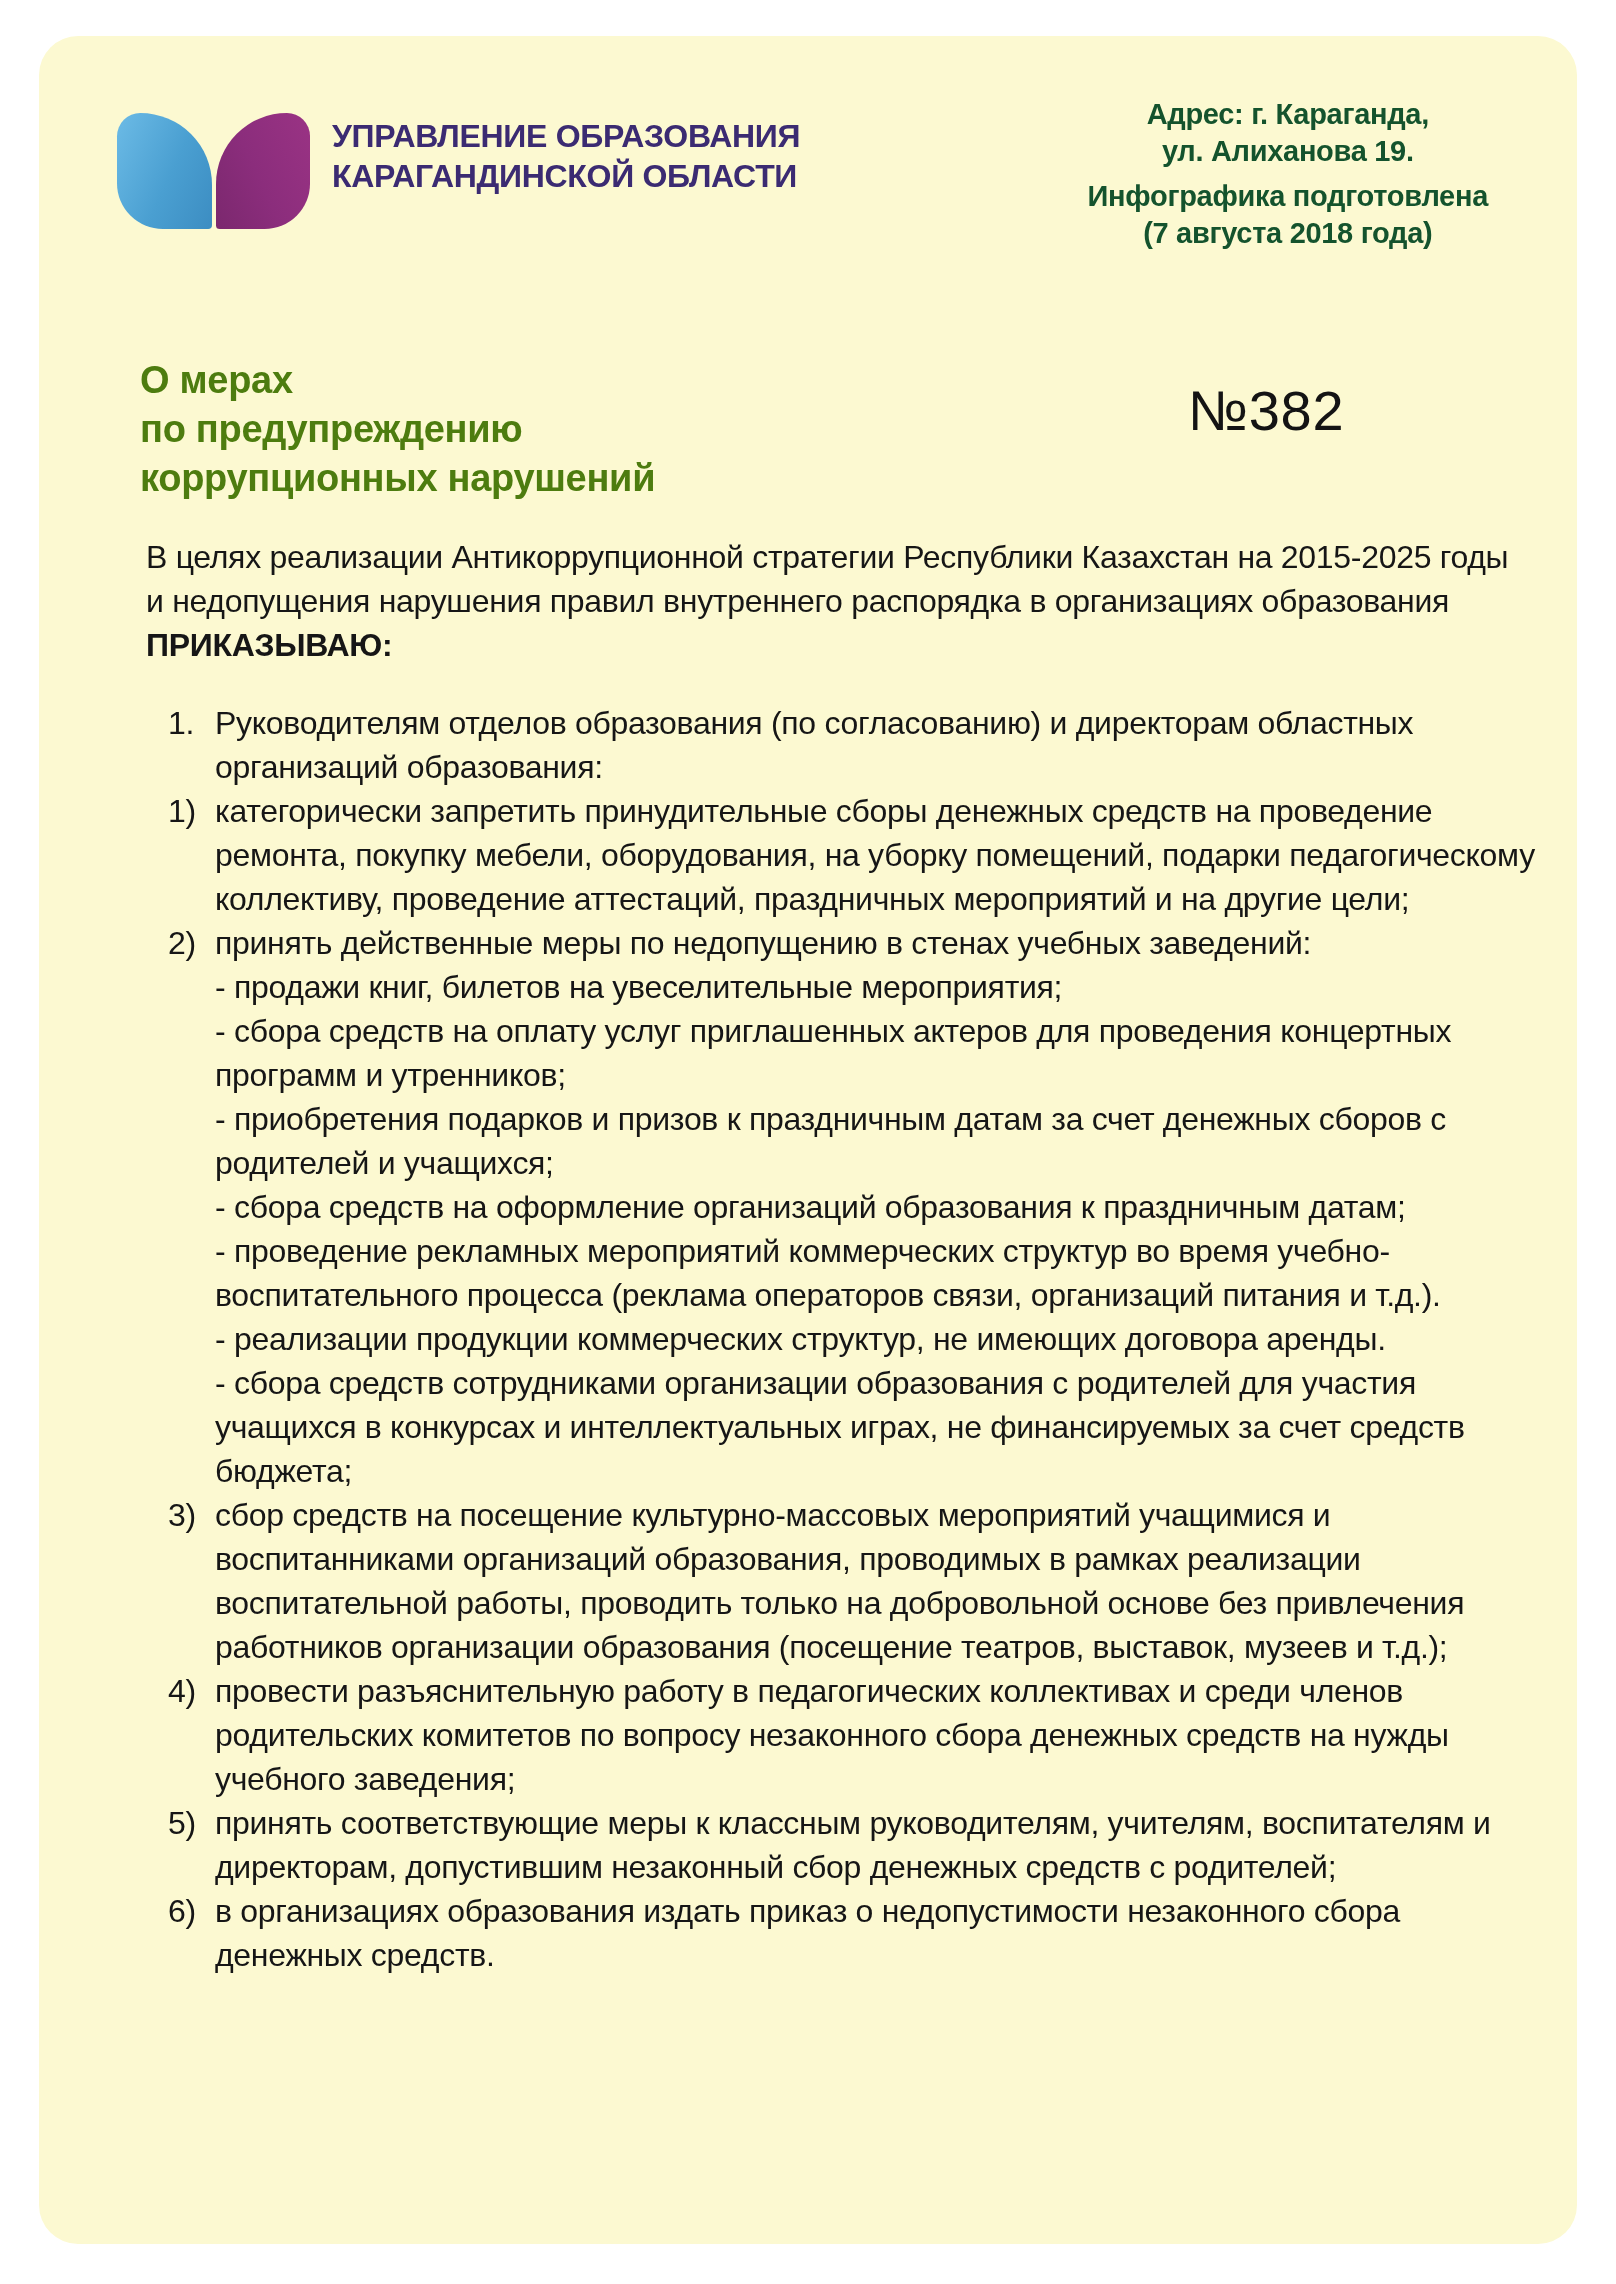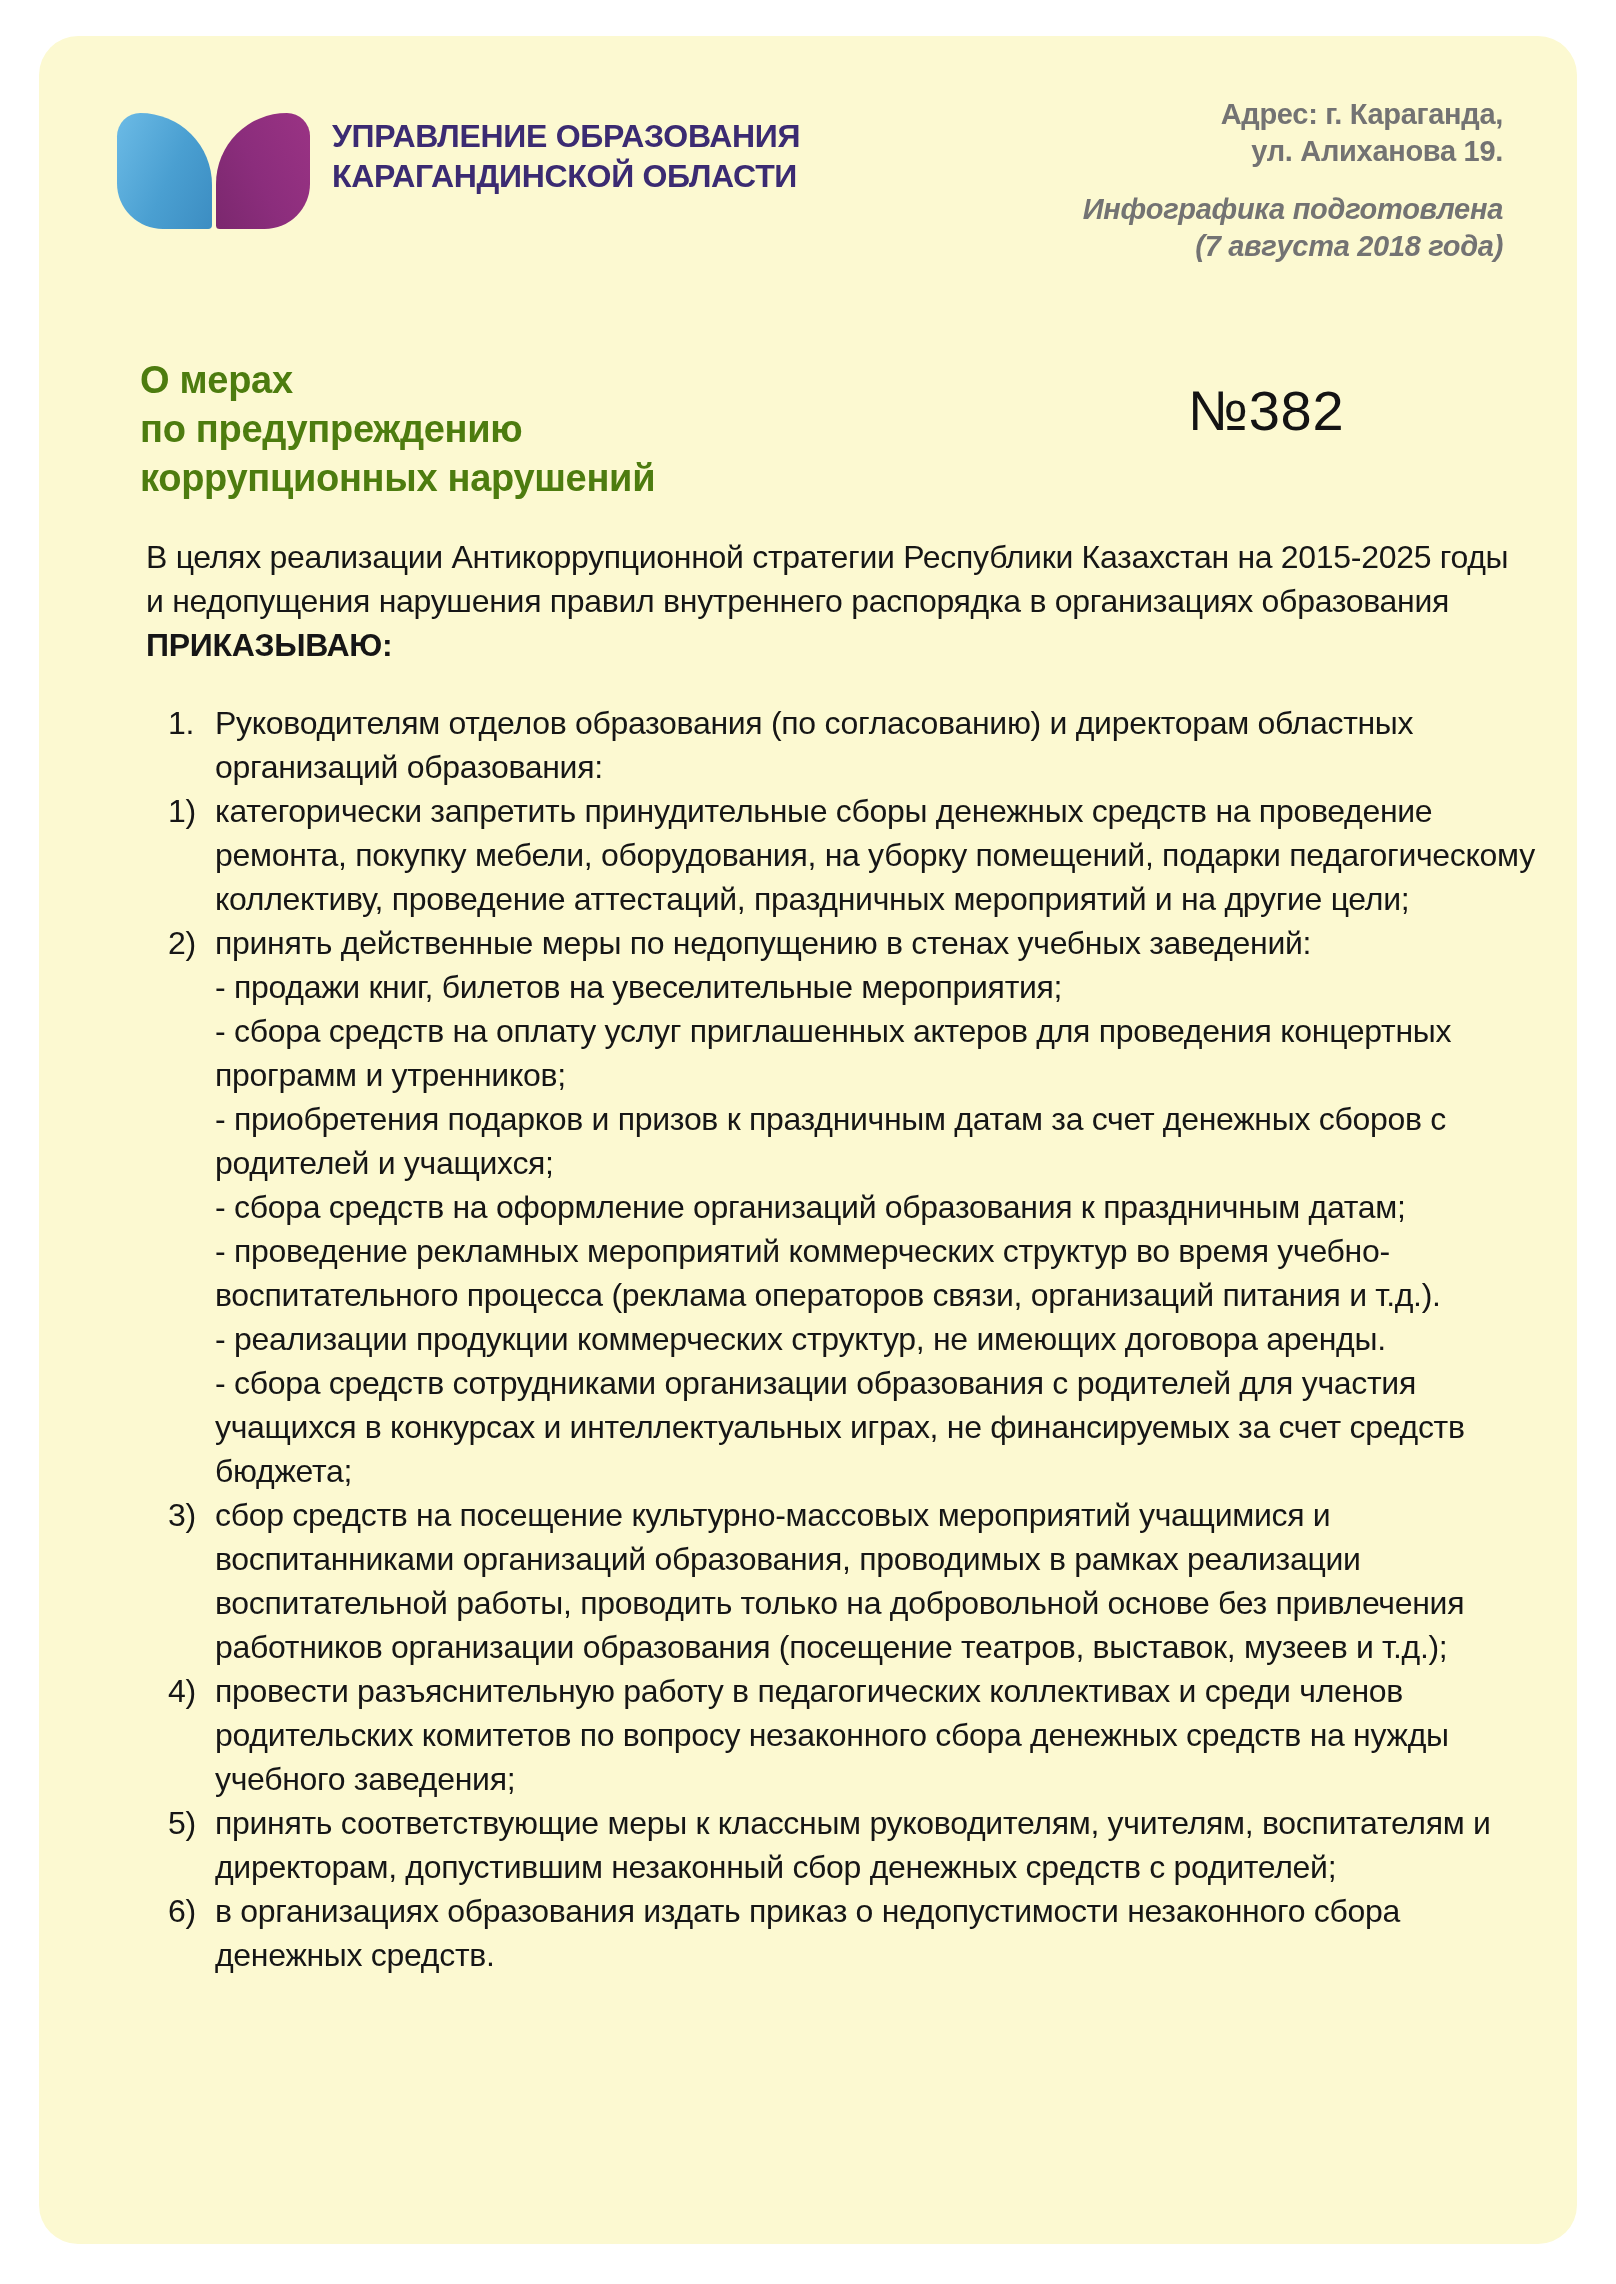--- a/index.html
+++ b/index.html
@@ -57,32 +57,31 @@
     font-weight: bold;
     color: #3B2B72;
     line-height: 40px;
     letter-spacing: -0.3px;
     white-space: nowrap;
   }
 
   
   .contact {
     position: absolute;
-    right: 74px;
+    right: 89px;
     top: 60px;
-    text-align: right;
+    text-align: center;
     font-size: 29px;
     font-weight: bold;
-    color: #737373;
+    color: #14532d;
     line-height: 37px;
     letter-spacing: -0.3px;
   }
   .contact .note {
-    margin-top: 21px;
-    font-style: italic;
+    margin-top: 8px;
   }
 
   
   .order-title {
     position: absolute;
     left: 101px;
     top: 320px;
     font-size: 38px;
     font-weight: bold;
     color: #4d7c0f;

